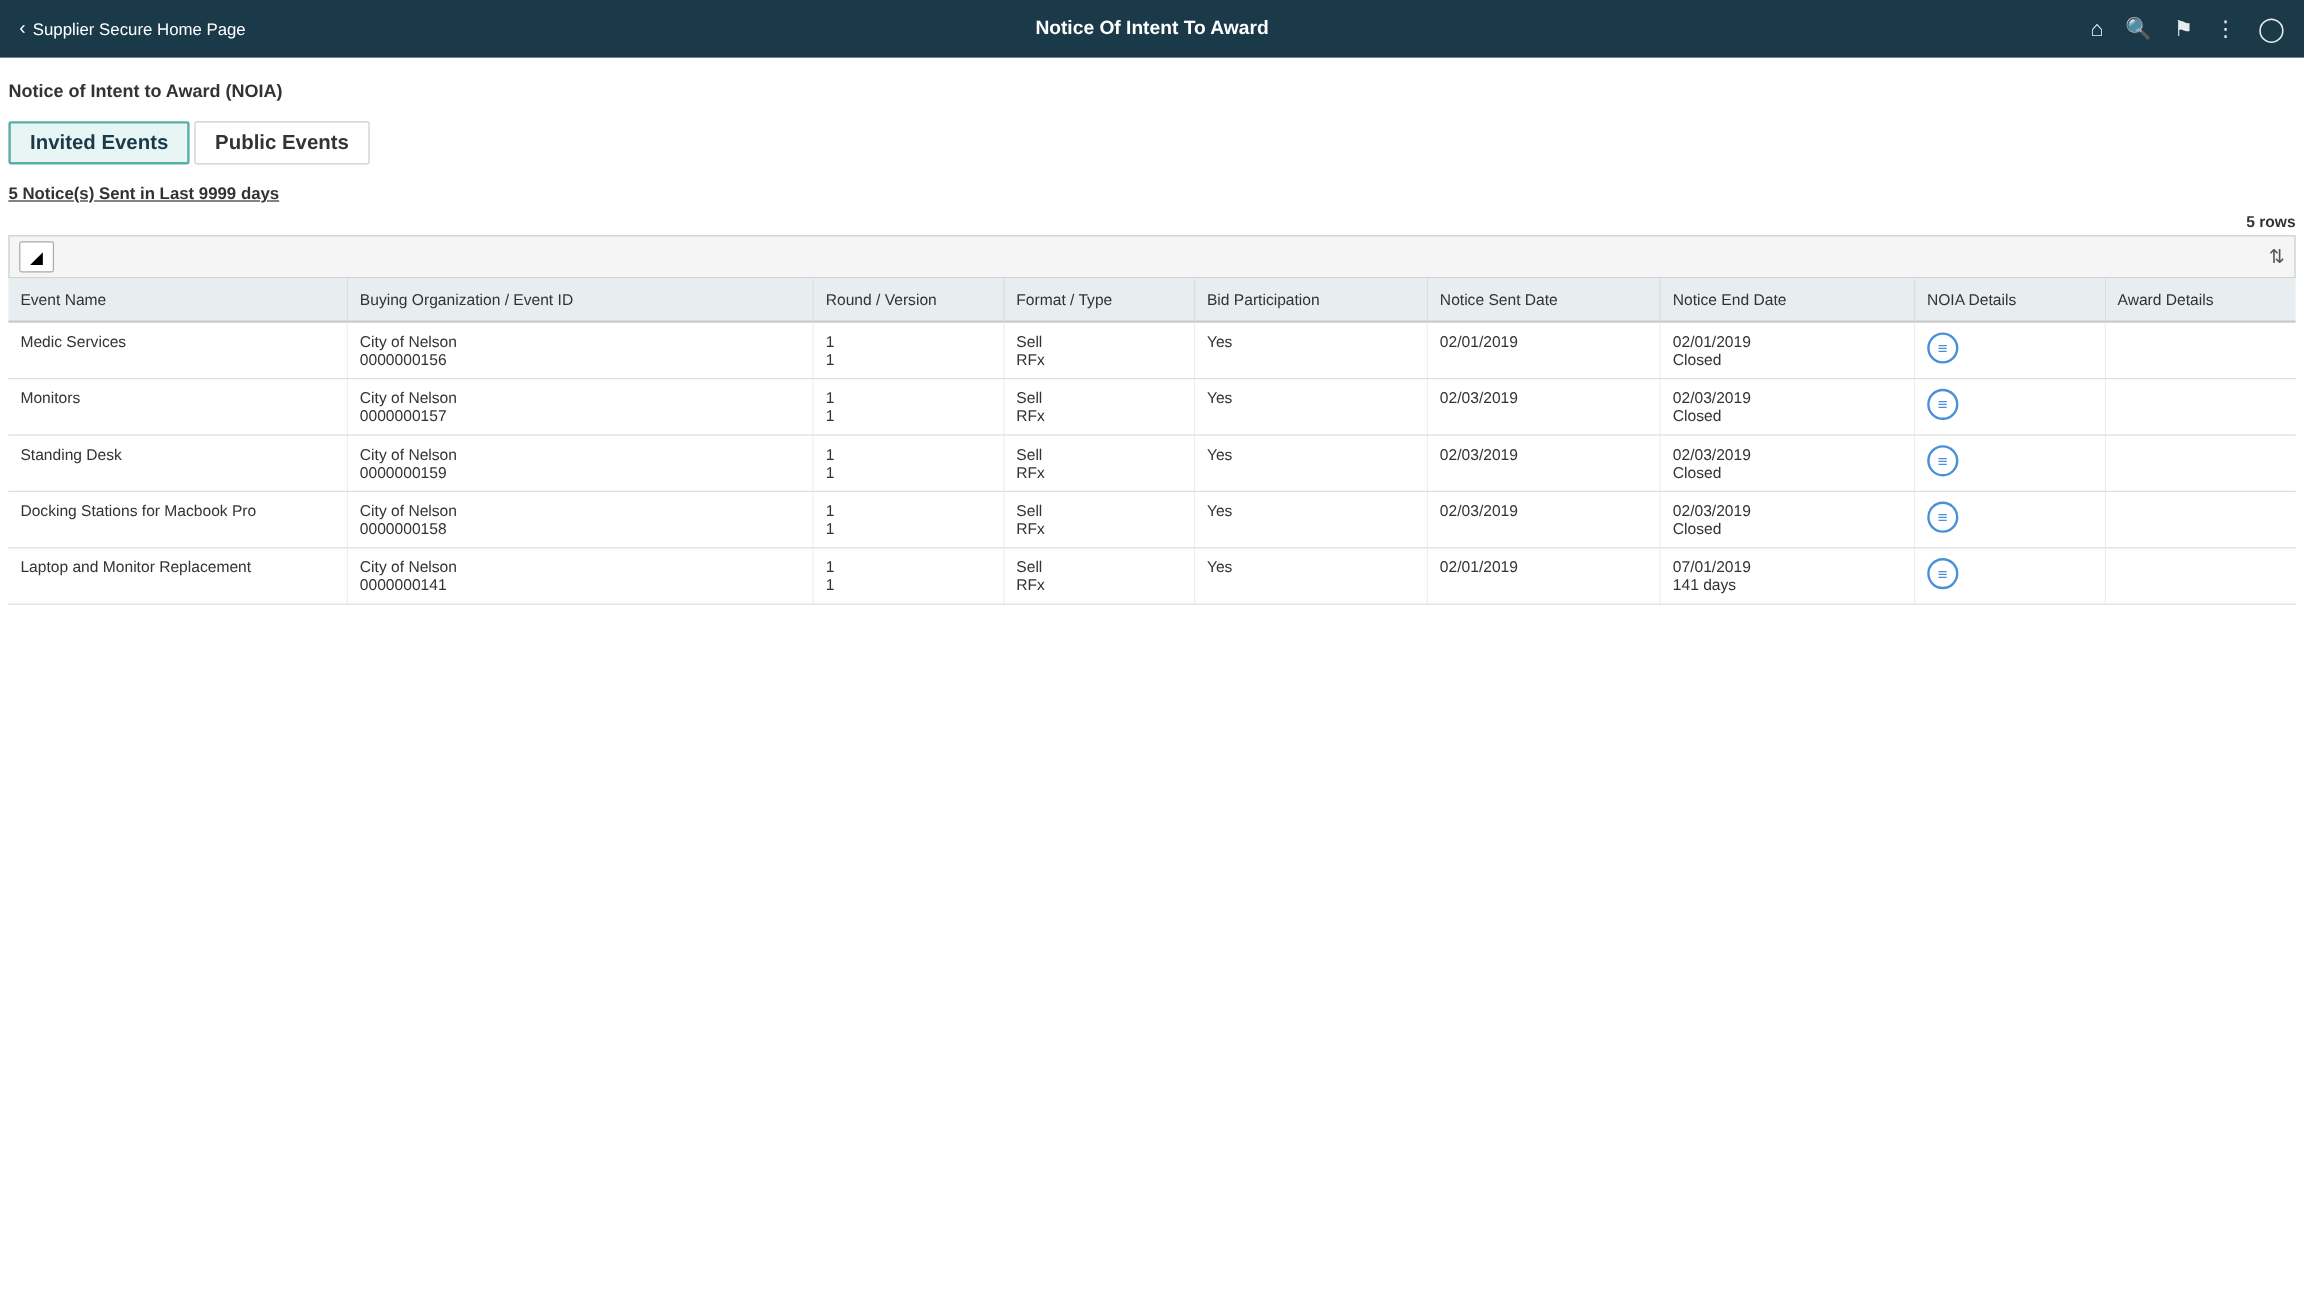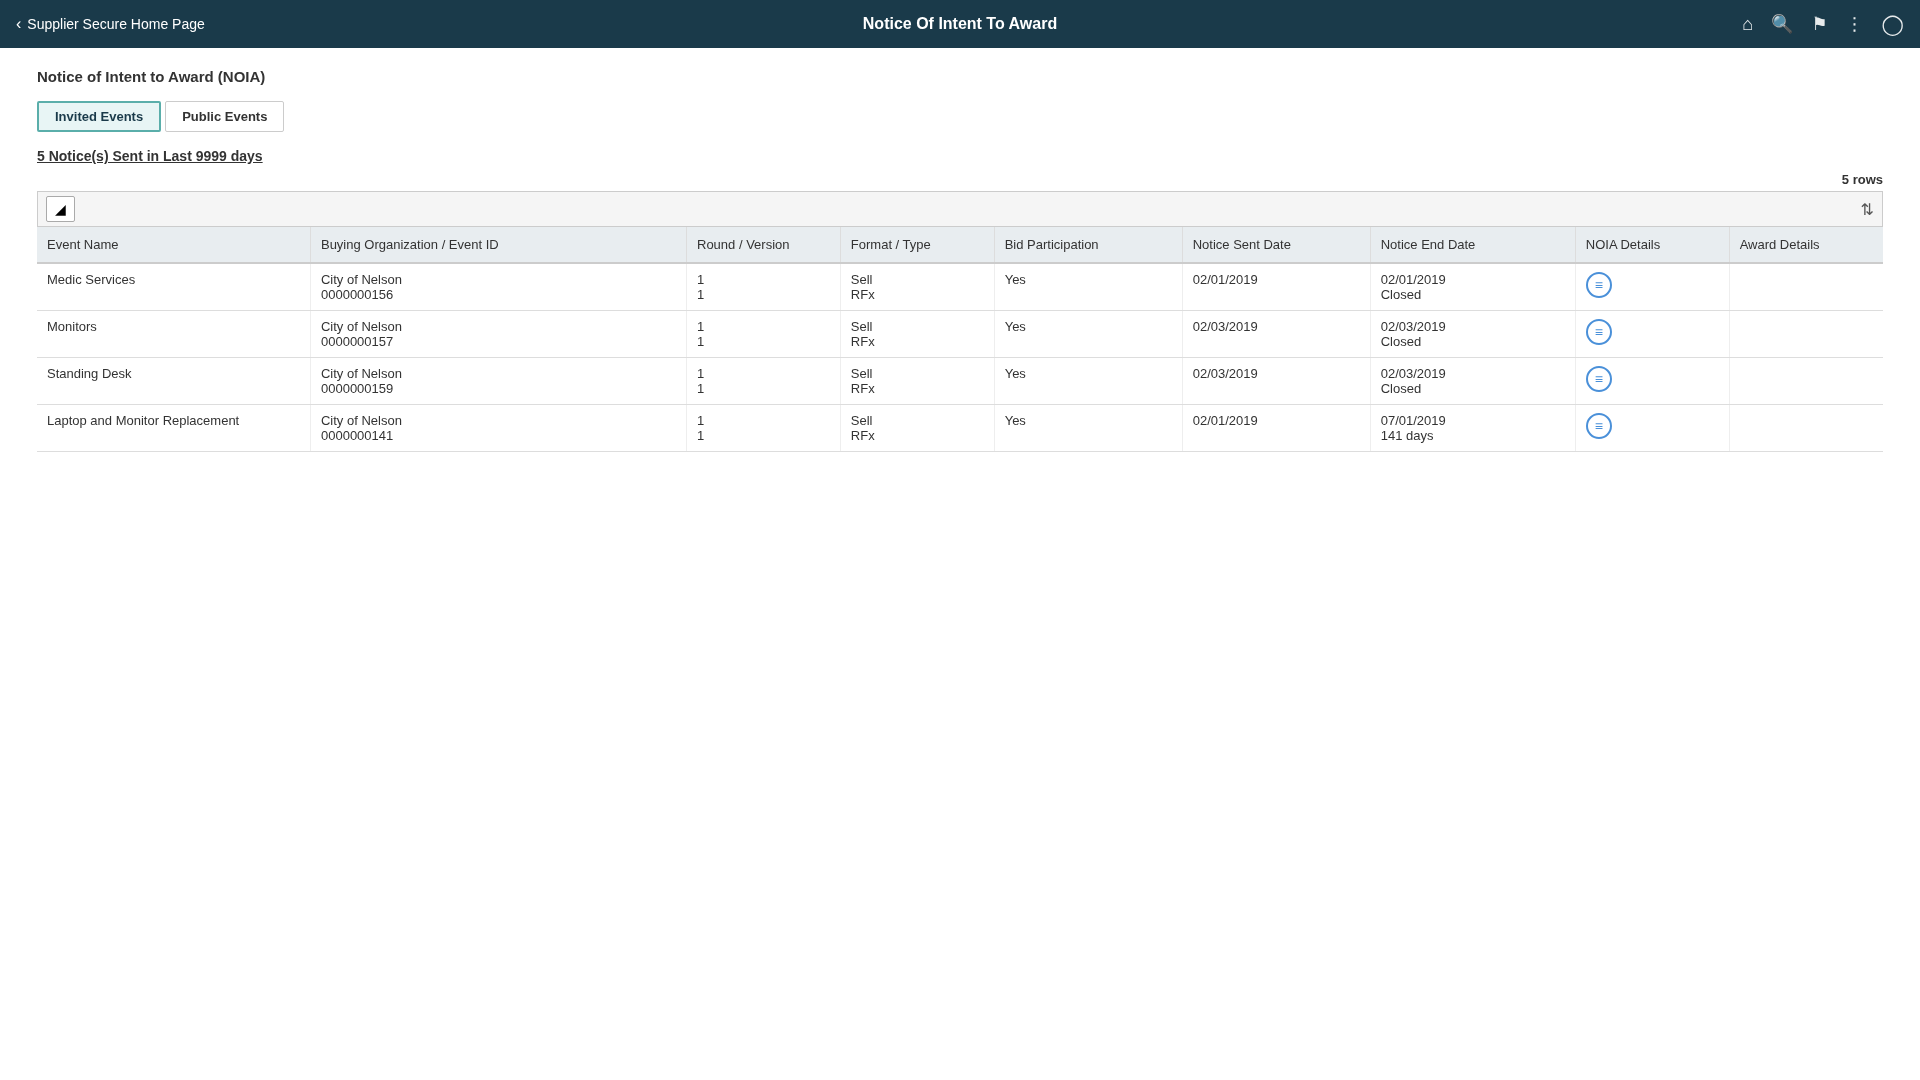--- a/index.html
+++ b/index.html
@@ -44,40 +44,40 @@
     }
     .header-icon {
       color: #fff;
       font-size: 18px;
       cursor: pointer;
       opacity: 0.9;
     }
 
     
     .content {
-      padding: 20px 37px;
+      padding: 20px 7px;
     }
 
     .page-heading {
       font-size: 15px;
       font-weight: bold;
       margin-bottom: 16px;
     }
 
     
     .tabs {
       display: flex;
       gap: 4px;
       margin-bottom: 16px;
     }
     .tab {
       padding: 6px 16px;
       border: 1px solid #ccc;
       cursor: pointer;
-      font-size: 13px;
+      font-size: 17px;
       font-weight: bold;
       border-radius: 2px;
       background: #fff;
       color: #333;
     }
     .tab.active {
       background: #e8f5f5;
       border-color: #5aaeaa;
       color: #1a3a4a;
       border-width: 2px;
@@ -283,20 +283,41 @@
       <td>02/03/2019</td>
       <td>
         02/03/2019<br>Closed
       </td>
       <td>
         <span class="noia-icon" title="NOIA Details">≡</span>
       </td>
       <td></td>
     </tr>
         <tr>
+      <td>Docking Stations for Macbook Pro</td>
+      <td>
+        City of Nelson<br>0000000158
+      </td>
+      <td>
+        1<br>1
+      </td>
+      <td>
+        Sell<br>RFx
+      </td>
+      <td>Yes</td>
+      <td>02/03/2019</td>
+      <td>
+        02/03/2019<br>Closed
+      </td>
+      <td>
+        <span class="noia-icon" title="NOIA Details">≡</span>
+      </td>
+      <td></td>
+    </tr>
+        <tr>
       <td>Laptop and Monitor Replacement</td>
       <td>
         City of Nelson<br>0000000141
       </td>
       <td>
         1<br>1
       </td>
       <td>
         Sell<br>RFx
       </td>

